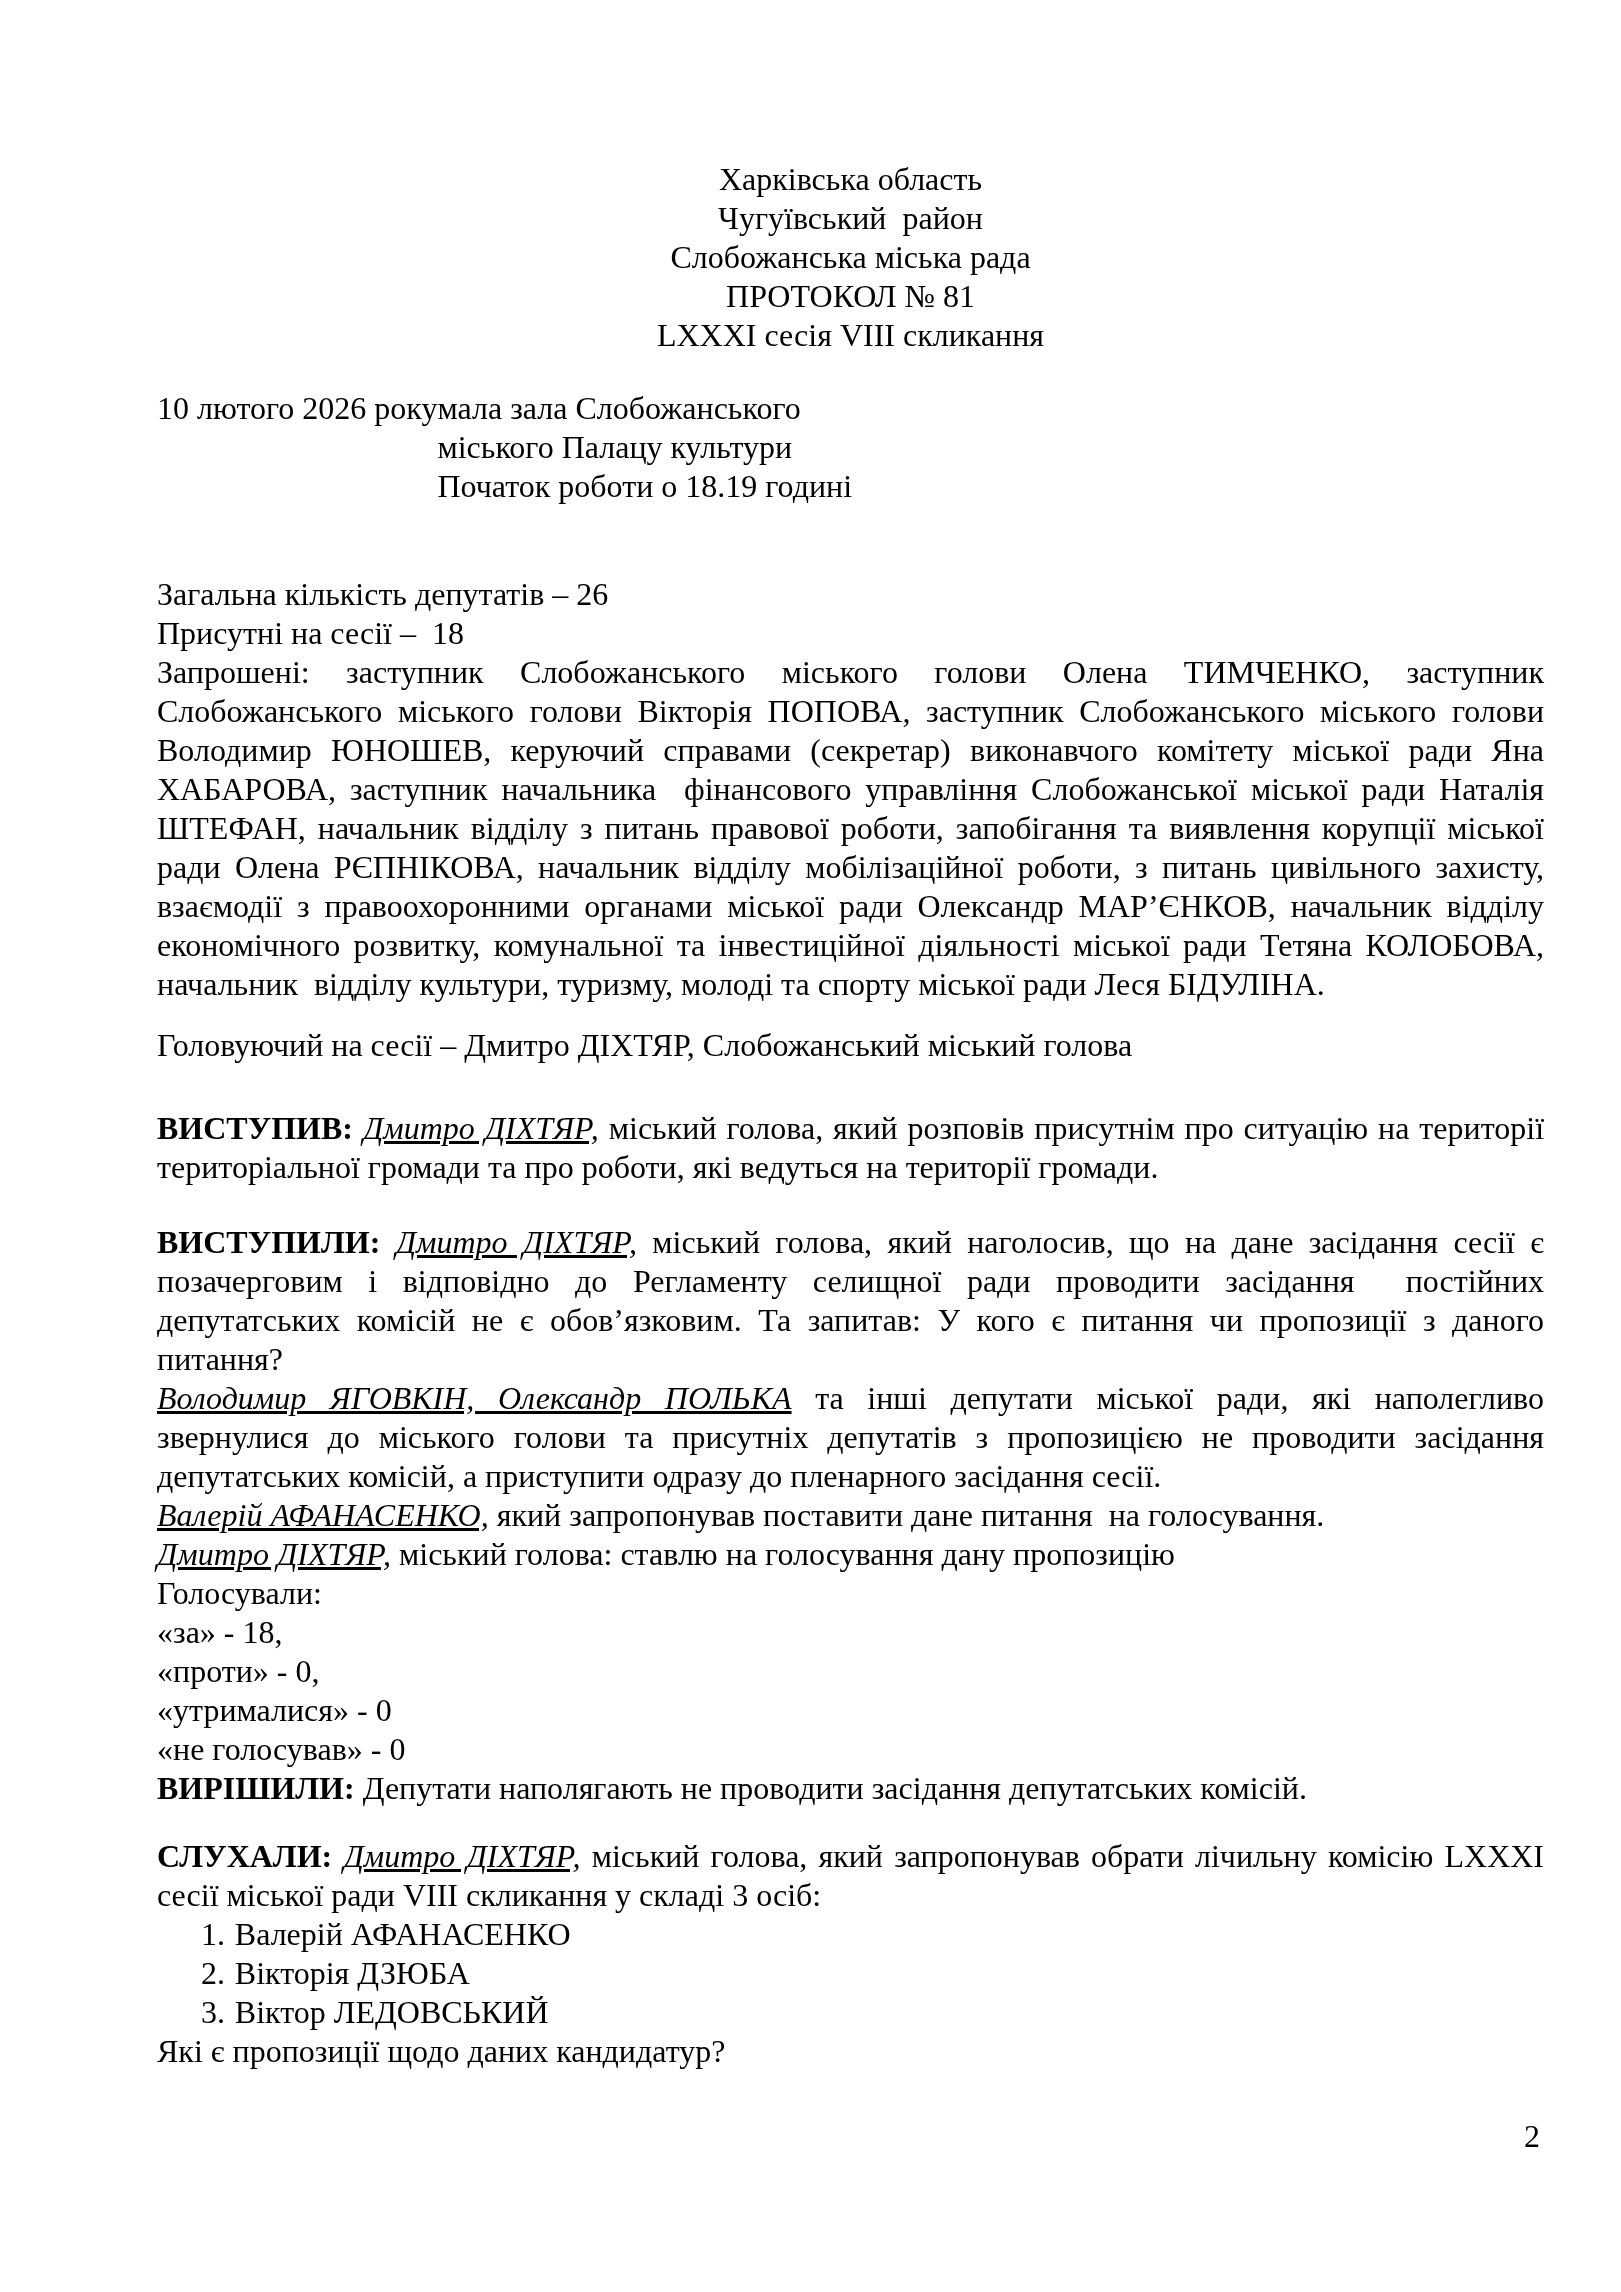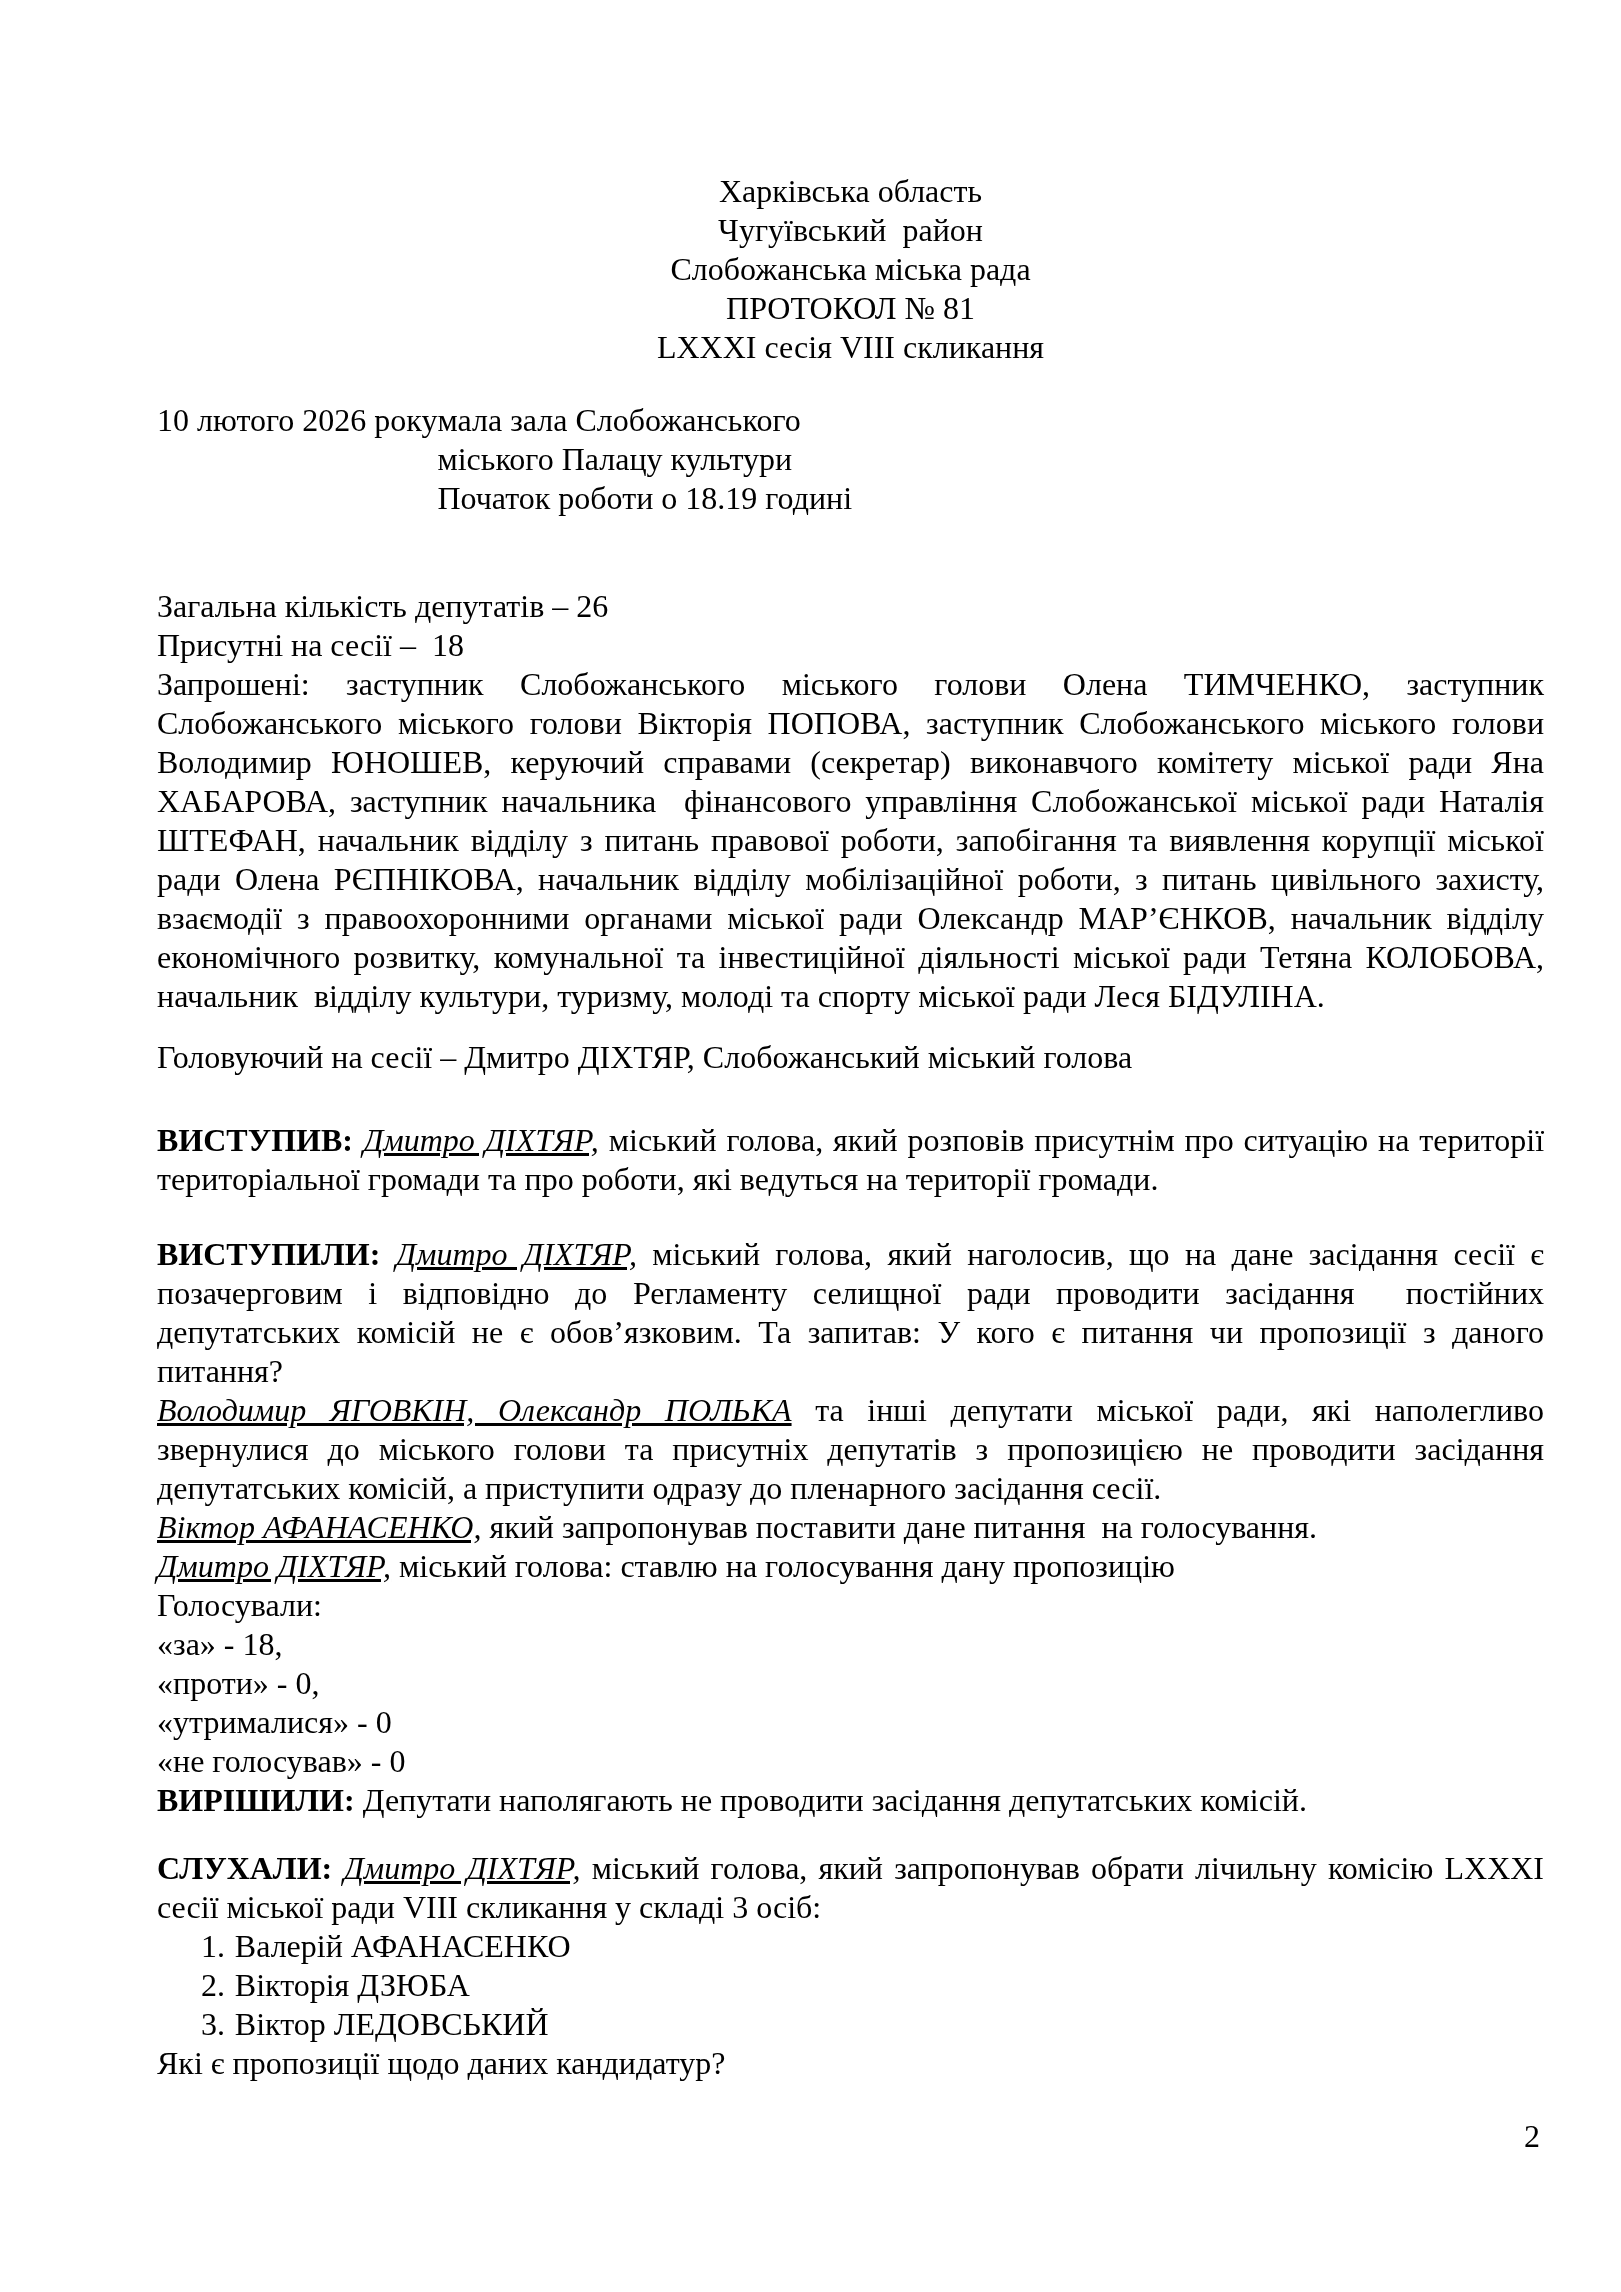--- a/index.html
+++ b/index.html
@@ -10,21 +10,21 @@
     background: #ffffff;
     font-family: "Liberation Serif", "DejaVu Serif", serif;
     font-size: 32px;
     line-height: 39px;
     color: #000000;
     overflow: hidden;
   }
   .content {
     position: absolute;
     left: 157px;
-    top: 12px;
+    top: 0;
     width: 1387px;
   }
   p { margin: 0; }
   .doc-header { padding-top: 160px; text-align: center; }
   .meta-row { margin-top: 34px; display: flex; }
   .date-block { white-space: nowrap; }
   .place-block { width: 580px; }
   .attendance { margin-top: 69px; }
   .justify { text-align: justify; }
   .chair { margin-top: 21.6px; }
@@ -71,21 +71,21 @@
     </div>
 
     <p class="chair">Головуючий на сесії – Дмитро ДІХТЯР, Слобожанський міський голова</p>
 
     <p class="justify sec-spoke"><span class="label">ВИСТУПИВ: </span><span class="name">Дмитро ДІХТЯР,</span><span> міський голова, який розповів присутнім про ситуацію на території територіальної громади та про роботи, які ведуться на території громади.</span></p>
 
     <p class="justify sec-spoke-plural"><span class="label">ВИСТУПИЛИ: </span><span class="name">Дмитро ДІХТЯР,</span><span> міський голова, який наголосив, що на дане засідання сесії є позачерговим і відповідно до Регламенту селищної ради проводити засідання&nbsp; постійних депутатських комісій не є обов’язковим. Та запитав: У кого є питання чи пропозиції з даного питання?</span></p>
 
     <p class="justify"><span class="name">Володимир ЯГОВКІН, Олександр ПОЛЬКА</span><span> та інші депутати міської ради, які наполегливо звернулися до міського голови та присутніх депутатів з пропозицією не проводити засідання депутатських комісій, а приступити одразу до пленарного засідання сесії.</span></p>
 
-    <p class="justify"><span class="name">Віктор АФАНАСЕНКО,</span><span> який запропонував поставити дане питання&nbsp; на голосування.</span></p>
+    <p class="justify"><span class="name">Валерій АФАНАСЕНКО,</span><span> який запропонував поставити дане питання&nbsp; на голосування.</span></p>
 
     <p class="justify"><span class="name">Дмитро ДІХТЯР,</span><span> міський голова: ставлю на голосування дану пропозицію</span></p>
 
     <div>
       <p>Голосували:</p>
       <p>«за» - 18,</p>
       <p>«проти» - 0,</p>
       <p>«утрималися» - 0</p>
       <p>«не голосував» - 0</p>
     </div>

